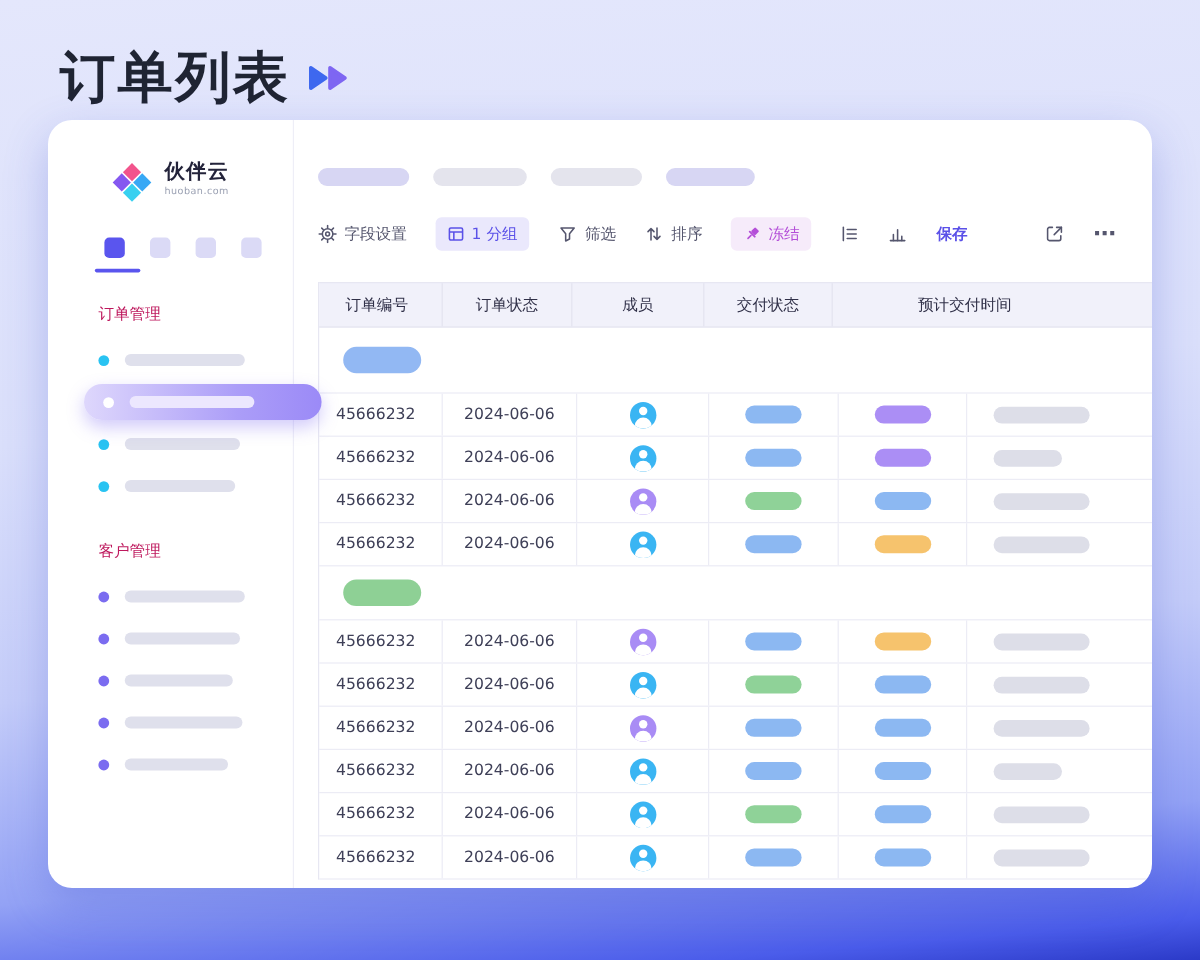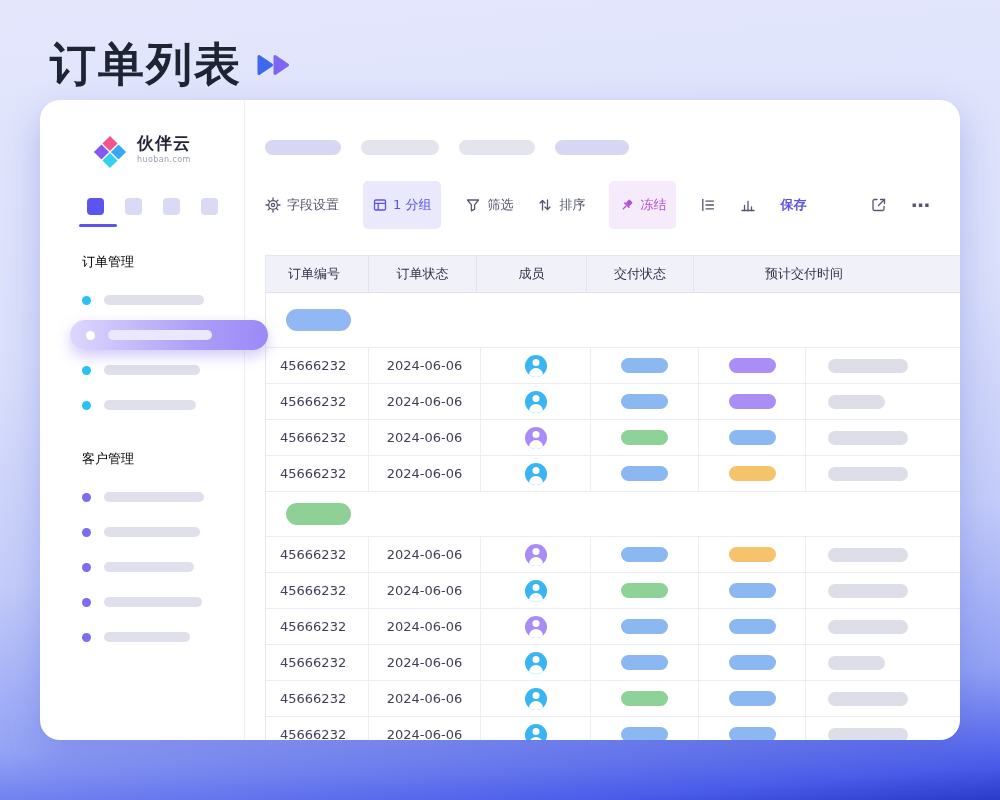--- a/index.html
+++ b/index.html
@@ -27,21 +27,21 @@
     border-right:1px solid #eeeef7;padding:34px 0 0 42px;
     position:relative;z-index:2;
   }
   .logo{display:flex;align-items:flex-start;gap:9px;margin-left:10px;}
   .logo-name{font-size:17px;font-weight:700;color:#23233a;letter-spacing:1px;line-height:1.1;}
   .logo-domain{font-size:8px;color:#9aa0b2;letter-spacing:.4px;margin-top:2px;}
   .tabs{display:flex;gap:21px;margin:28px 0 0 5px;}
   .tabsq{width:17px;height:17px;border-radius:4px;background:#dbdaf6;}
   .tabsq.active{background:#5a55ee;}
   .tab-underline{width:38px;height:3px;border-radius:2px;background:#5a55ee;margin:9px 0 0 -3px;}
-  .sec-label{font-size:13px;color:#000000;margin:26px 0 14px 0;}
+  .sec-label{font-size:13px;color:#be185d;margin:26px 0 14px 0;}
   .sec-label.second{margin-top:30px;}
   .sitem{display:flex;align-items:center;gap:13px;height:30px;margin-bottom:5px;}
   .dot{width:9px;height:9px;border-radius:50%;flex:0 0 9px;}
   .dot.cyan{background:#29c3f2;}
   .dot.purple{background:#7b6cf0;}
   .dot.white{background:#ffffff;}
   .bar{height:10px;border-radius:5px;background:#dfe0ec;}
   .active-item{
     position:relative;z-index:3;margin-left:-12px;padding-left:16px;width:182px;
     border-radius:16px;
@@ -51,21 +51,21 @@
   .active-item .bar{background:#ece7fe;}
   
   .main{flex:1;box-sizing:border-box;padding:40px 0 0 20px;overflow:hidden;position:relative;z-index:1;}
   .crumbs{display:flex;align-items:center;gap:20px;}
   .skel-pill{height:15px;border-radius:8px;display:inline-block;}
   .skel-pill.lav{background:#d7d6f3;}
   .skel-pill.gry{background:#e4e4ed;}
   
   .toolbar{display:flex;align-items:center;gap:24px;margin-top:26px;padding-right:30px;}
   .titem{display:flex;align-items:center;gap:6px;font-size:13px;color:#55566e;white-space:nowrap;}
-  .btn{padding:15px 10px;border-radius:5px;}
+  .btn{padding:5px 10px;border-radius:5px;}
   .purple-btn{background:#eae8fc;color:#5b51e8;font-weight:500;}
   .pink-btn{background:#f6ebfa;color:#b44fd8;font-weight:500;}
   .save{color:#5b51e8;font-weight:700;}
   .tspacer{flex:1;}
   .more{font-size:19px;font-weight:700;line-height:1;color:#55566e;}
   
   .table{margin-top:26px;width:760px;border-left:1px solid #e7e7f2;font-size:13px;color:#3f4058;}
   .thead{display:flex;height:36px;background:#f1f1fa;border-top:1px solid #e7e7f2;border-bottom:1px solid #e3e3ef;}
   .th{display:flex;align-items:center;justify-content:center;box-sizing:border-box;
       border-right:1px solid #e3e3ef;font-weight:500;color:#303048;}

